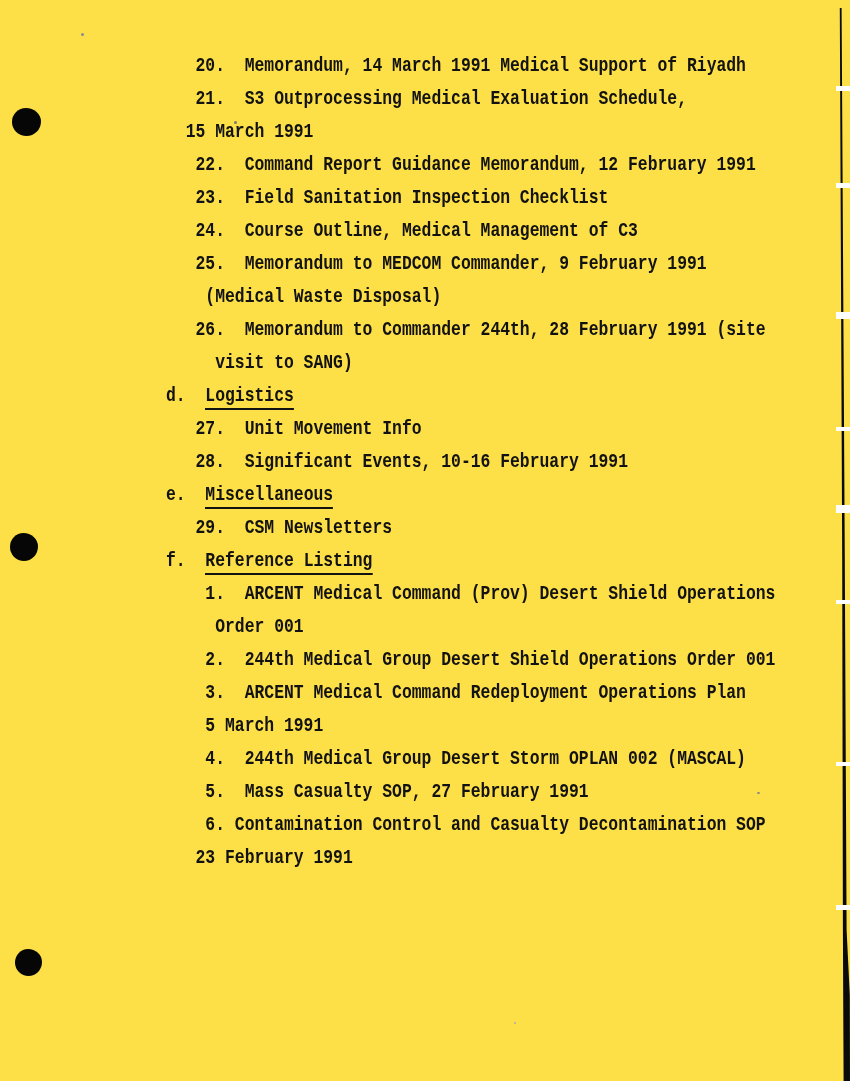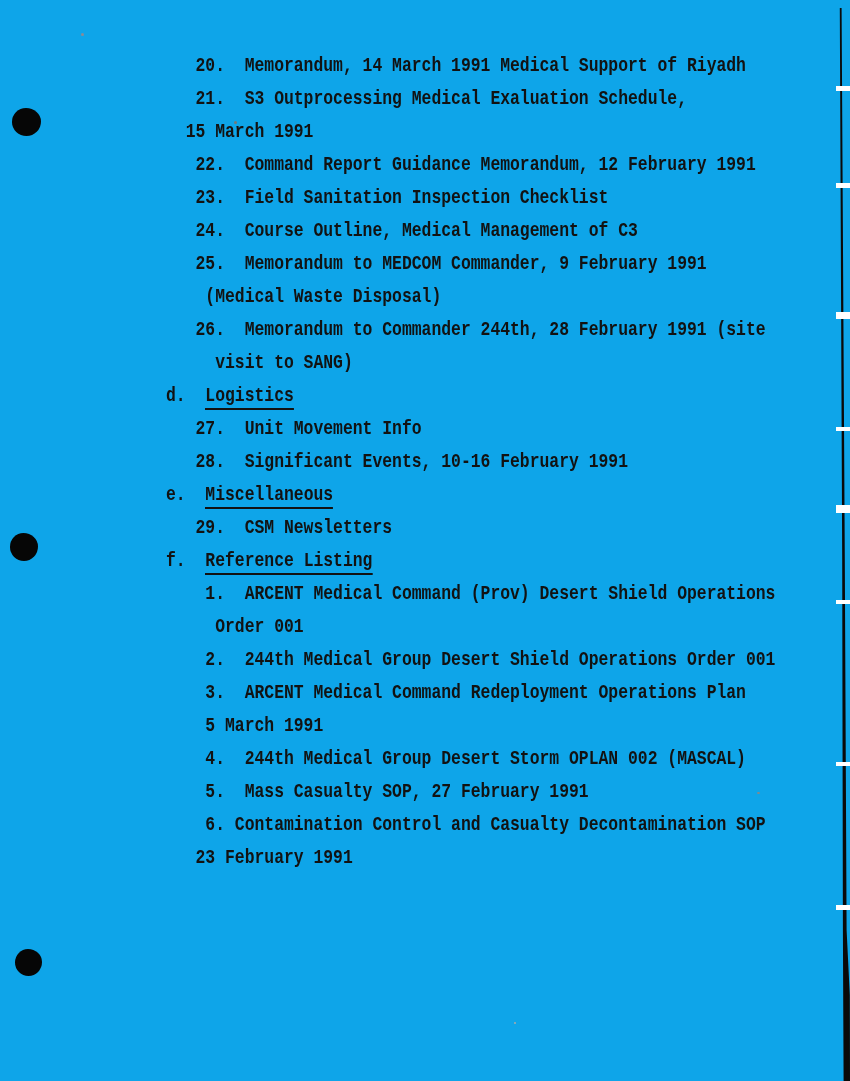--- a/index.html
+++ b/index.html
@@ -4,21 +4,21 @@
 <style>
   html, body {
     margin: 0;
     padding: 0;
     background: #ffffff;
   }
   .page {
     position: relative;
     width: 850px;
     height: 1081px;
-    background: #0ea5e9;
+    background: #fde047;
     overflow: hidden;
   }
   .doc-text {
     position: absolute;
     left: 166px;
     top: 49px;
     font-family: "Liberation Mono", "DejaVu Sans Mono", monospace;
     font-size: 21px;
     font-weight: bold;
     line-height: 33px;

